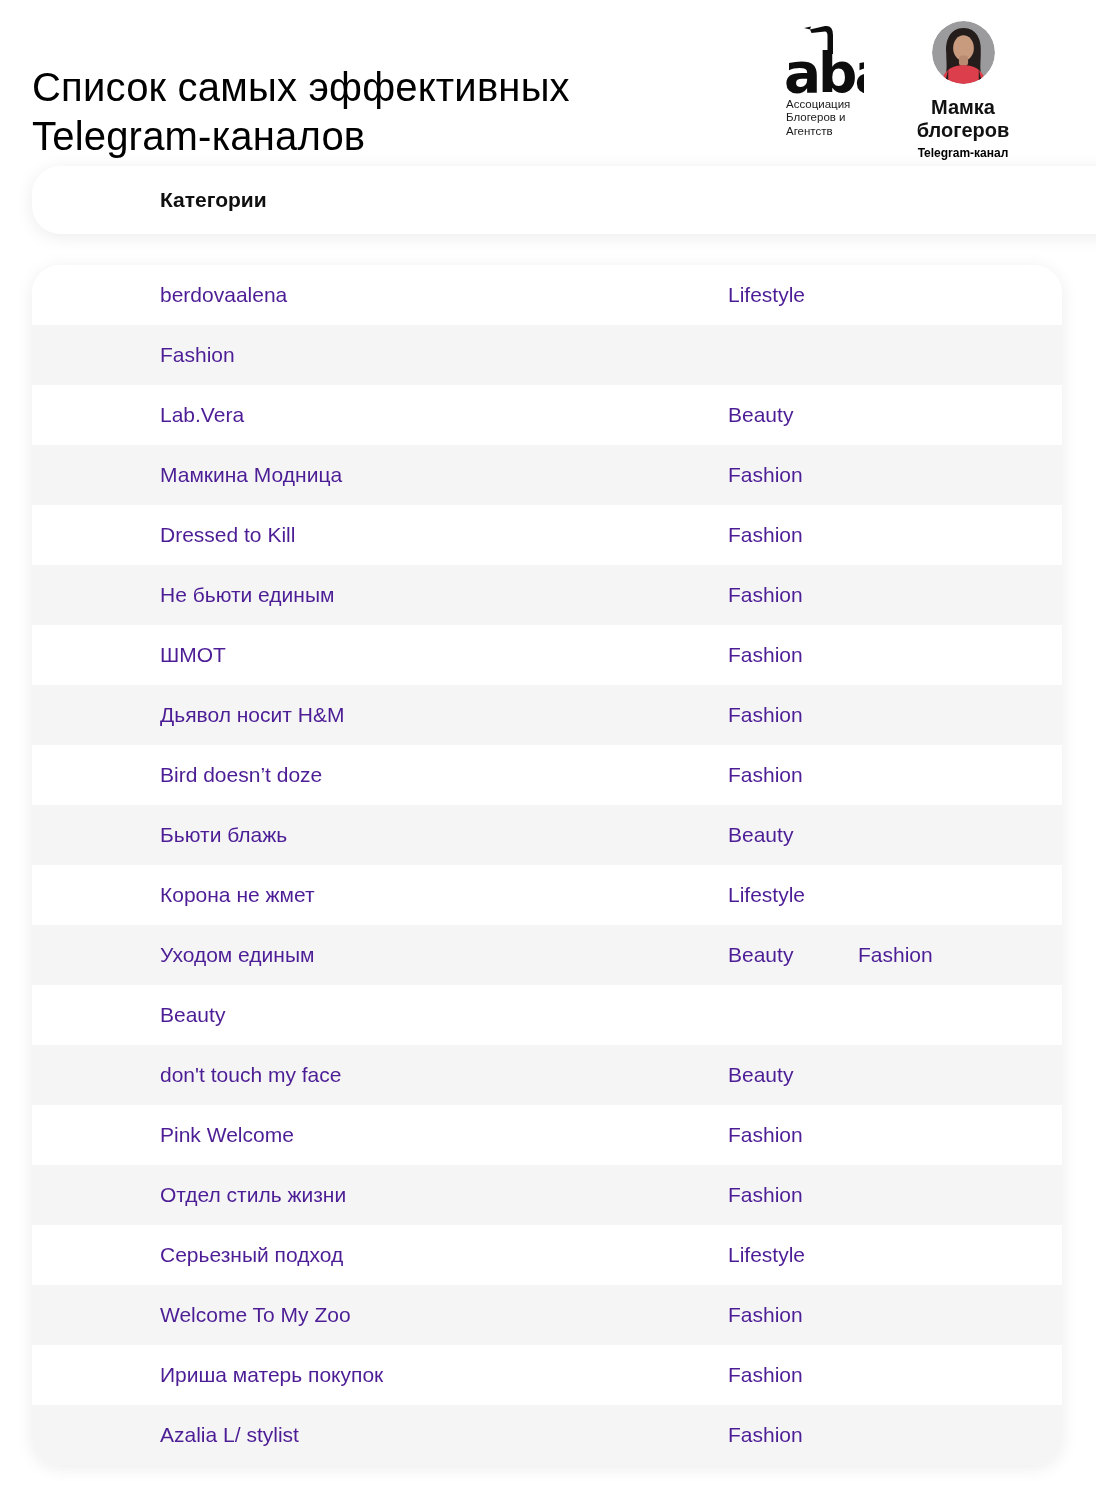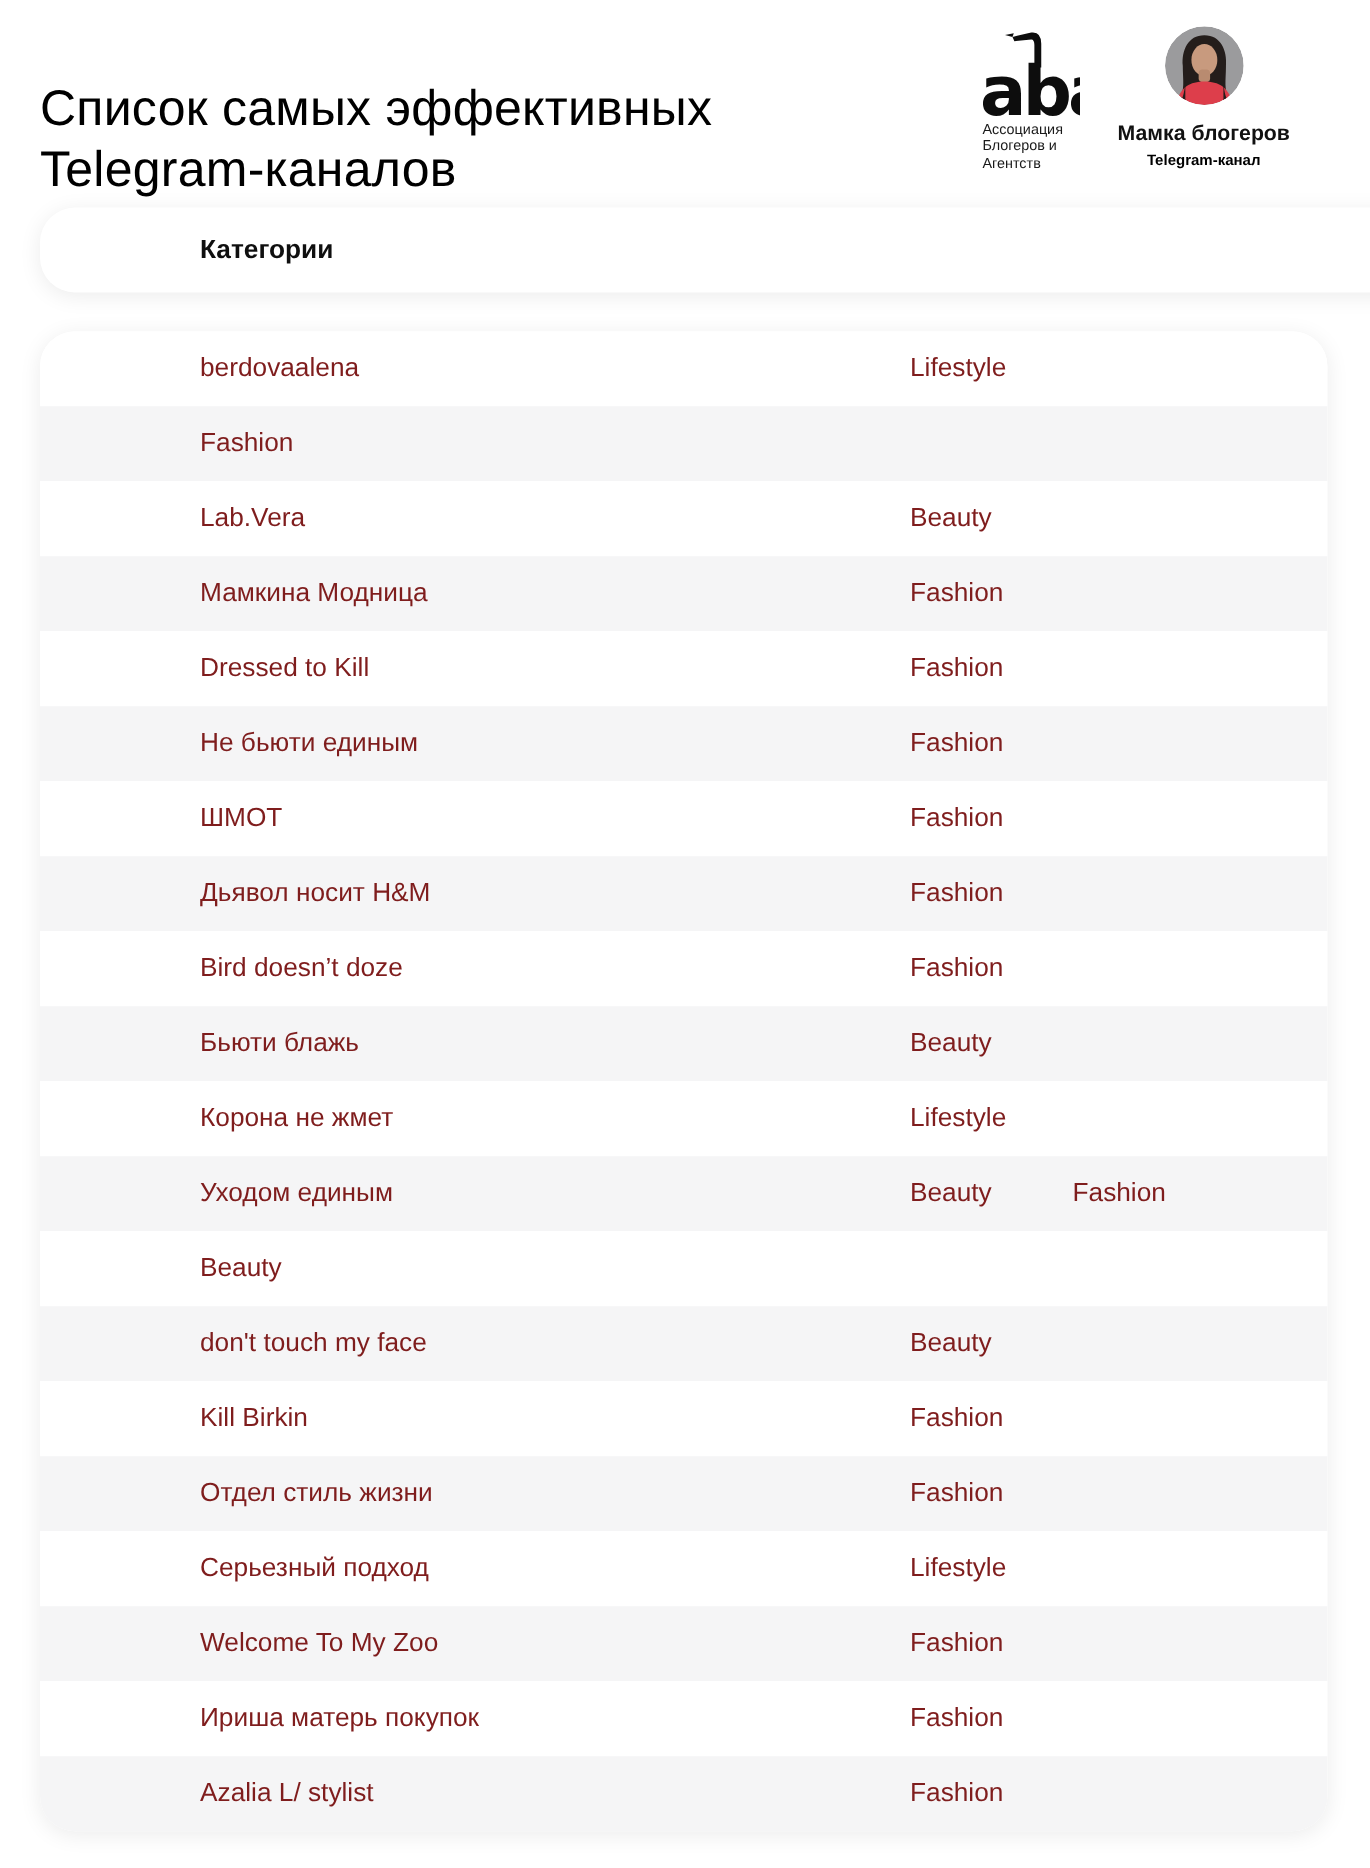--- a/index.html
+++ b/index.html
@@ -22,42 +22,42 @@
 
   .aba-block { position: absolute; left: 786px; top: 20px; width: 116px; }
   .aba-logo { display: block; }
   .aba-caption {
     margin-top: 4px;
     font-size: 11.5px; line-height: 13.4px; font-weight: 400; color: #1a1a1a;
   }
 
   .tg-block { position: absolute; left: 893px; top: 21px; width: 140px; text-align: center; }
   .avatar { display: inline-block; border-radius: 50%; overflow: hidden; }
-  .tg-name { margin-top: 8px; font-size: 17px; font-weight: 700; color: #111; }
+  .tg-name { margin-top: 8px; font-size: 20px; font-weight: 700; color: #111; }
   .tg-sub  { margin-top: 4px; font-size: 12px; font-weight: 700; color: #000000; }
 
   
   .card {
     position: absolute; left: 32px; width: 1030px;
     background: #ffffff; border-radius: 28px;
     box-shadow: 0 3px 18px rgba(0,0,0,0.08);
   }
   .header-card {
     top: 166px; height: 68px;
     display: grid; grid-template-columns: 568px auto;
     align-items: center; padding-left: 128px; box-sizing: content-box;
     font-size: 21px; font-weight: 700; color: #0f0f0f;
   }
   .rows-card { top: 265px; overflow: hidden; }
 
   .row {
     height: 60px;
     display: grid; grid-template-columns: 568px auto;
     align-items: center; padding-left: 128px;
-    font-size: 21px; color: #7f1d1d; background: #ffffff;
+    font-size: 21px; color: #4c1d95; background: #ffffff;
   }
   .row:nth-child(even) { background: #f5f5f6; }
   .cat-cell span { display: inline-block; min-width: 130px; }
 </style>
 </head>
 <body>
 
 <h1 class="page-title">Список самых эффективных
 Telegram-каналов</h1>
 
@@ -165,21 +165,21 @@
   <div class="row">
     <div class="cat-cell"><span>Beauty</span></div>
   </div>
 
   <div class="row">
     <div>don't touch my face</div>
     <div class="cat-cell"><span>Beauty</span></div>
   </div>
 
   <div class="row">
-    <div>Kill Birkin</div>
+    <div>Pink Welcome</div>
     <div class="cat-cell"><span>Fashion</span></div>
   </div>
 
   <div class="row">
     <div>Отдел стиль жизни</div>
     <div class="cat-cell"><span>Fashion</span></div>
   </div>
 
   <div class="row">
     <div>Серьезный подход</div>

